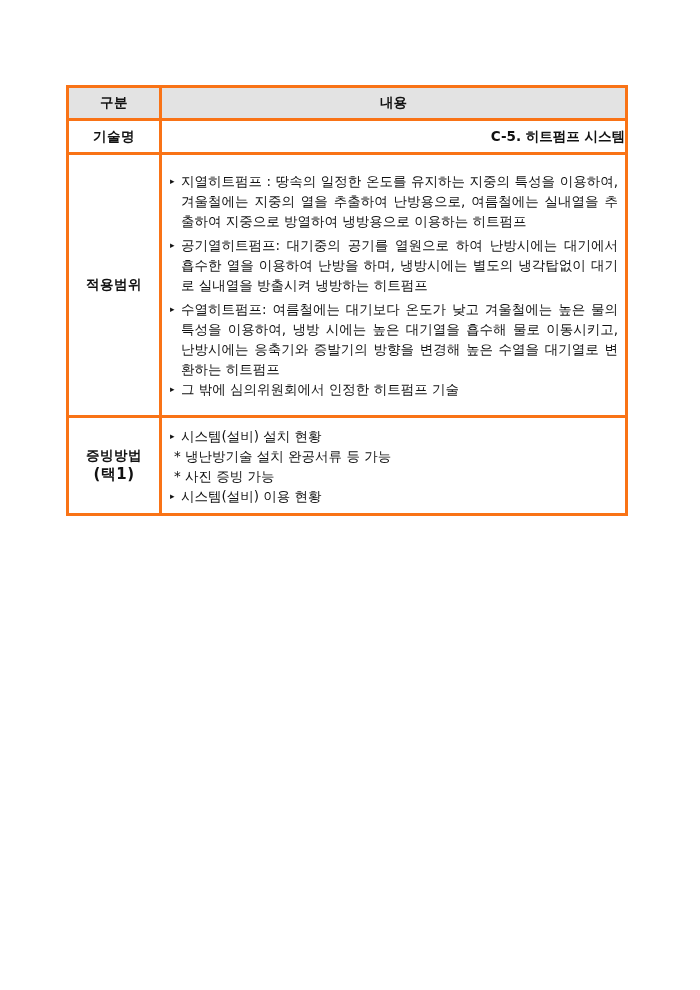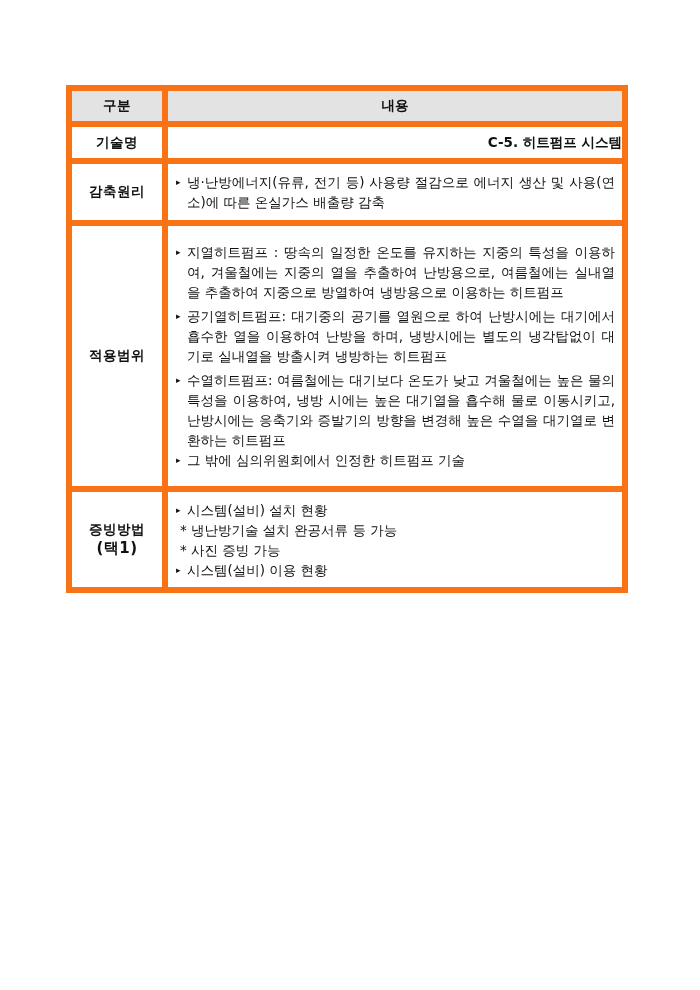--- a/index.html
+++ b/index.html
@@ -1,20 +1,20 @@
 <!DOCTYPE html>
 <html><head>
 <meta charset="utf-8">
 <style>
   html, body { margin: 0; padding: 0; background: #ffffff; }
   body { width: 700px; height: 990px; position: relative; overflow: hidden;
          font-family: "DejaVu Sans", "Liberation Sans", sans-serif; color: #111; }
   table.doc { position: absolute; left: 66px; top: 85px; width: 562px;
               border-collapse: collapse; table-layout: fixed; }
-  table.doc td, table.doc th { border: 6px solid #f97316; padding: 0; }
+  table.doc td, table.doc th { border: 3px solid #f97316; padding: 0; }
   table.doc .lbl { width: 90px; text-align: center; font-weight: bold; font-size: 13.5px;
                    letter-spacing: 0.5px; }
   table.doc tr.head th { background: #e3e3e3; height: 30px; font-size: 13.5px; font-weight: bold; }
   table.doc tr.name td { height: 31px; }
   .tech-name { text-align: right; font-weight: bold; font-size: 13.5px; }
   .content { padding: 3px 7px 3px 7px !important; font-size: 13.5px; line-height: 20px; }
   .item { position: relative; padding-left: 12px; text-align: justify; text-align-last: left; }
   .item + .item { margin-top: 4px; }
   .item.tight + .item.tight { margin-top: 0; }
   .bullet { position: absolute; left: 1px; top: 0; font-size: 9px; }
@@ -30,29 +30,20 @@
 
 <table class="doc">
   <tbody>
       <tr class="head">
     <th class="lbl">구분</th>
     <th>내용</th>
   </tr>
   <tr class="name">
     <td class="lbl">기술명</td>
     <td class="tech-name">C-5. 히트펌프 시스템</td>
-  </tr>
-  <tr class="prin">
-    <td class="lbl">감축원리</td>
-    <td class="content">
-      <div class="item">
-        <span class="bullet">▸</span>
-        <span>냉·난방에너지(유류, 전기 등) 사용량 절감으로 에너지 생산 및 사용(연소)에 따른 온실가스 배출량 감축</span>
-      </div>
-    </td>
   </tr>
   <tr class="scope">
     <td class="lbl">적용범위</td>
     <td class="content">
       <div class="item">
         <span class="bullet">▸</span>
         <span>지열히트펌프 : 땅속의 일정한 온도를 유지하는 지중의 특성을 이용하여, 겨울철에는 지중의 열을 추출하여 난방용으로, 여름철에는 실내열을 추출하여 지중으로 방열하여 냉방용으로 이용하는 히트펌프</span>
       </div>
       <div class="item">
         <span class="bullet">▸</span>

